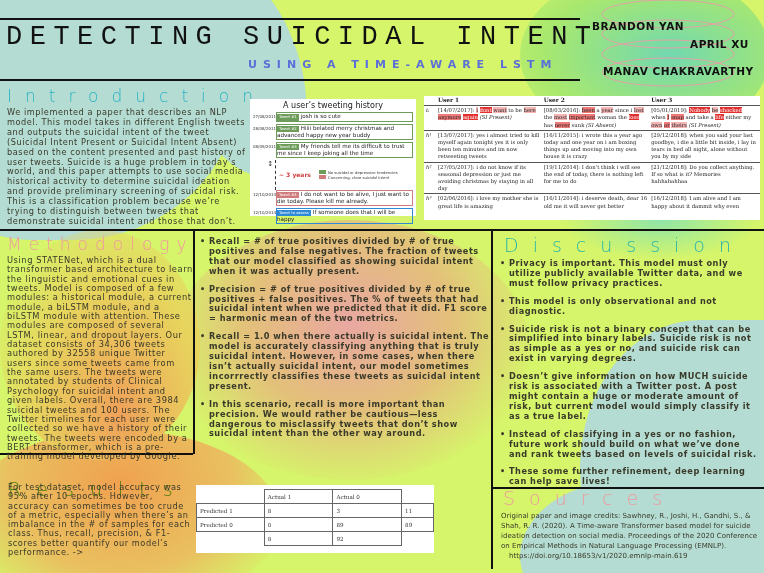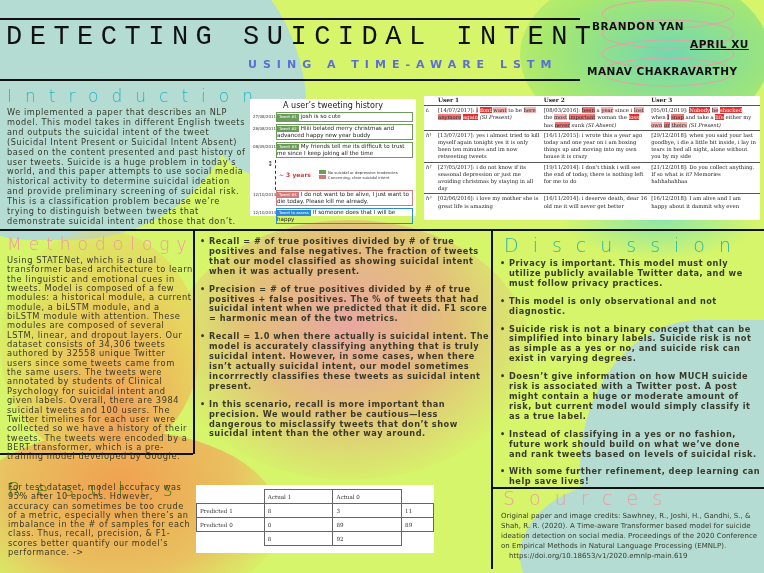--- a/index.html
+++ b/index.html
@@ -140,22 +140,22 @@
 
   <svg class="rings" viewBox="0 0 140 88">
     <g fill="none" stroke="#e2a2a6" stroke-width="1">
       <ellipse cx="70" cy="14" rx="66" ry="14"></ellipse>
       <ellipse cx="70" cy="34" rx="66" ry="14"></ellipse>
       <ellipse cx="70" cy="54" rx="66" ry="14"></ellipse>
       <ellipse cx="70" cy="72" rx="66" ry="14"></ellipse>
     </g>
   </svg>
   <div class="author" style="left:592px;top:20px;">Brandon Yan</div>
-  <div class="author" style="left:690px;top:38px;text-decoration:underline;">April Xu</div>
-  <div class="author" style="left:587px;top:65px;">Manav Chakravarthy</div>
+  <div class="author" style="left:690px;top:38px;">April Xu</div>
+  <div class="author" style="left:603px;top:65px;">Manav Chakravarthy</div>
 
   <div class="heading" style="left:7px;top:87px;color:#2ab4c4;letter-spacing:13px;">Introduction</div>
   <div class="para" style="left:7px;top:108px;width:240px;">We implemented a paper that describes an NLP model. This model takes in different English tweets and outputs the suicidal intent of the tweet (Suicidal Intent Present or Suicidal Intent Absent) based on the content presented and past history of user tweets. Suicide is a huge problem in today’s world, and this paper attempts to use social media historical activity to determine suicidal ideation and provide preliminary screening of suicidal risk. This is a classification problem because we’re trying to distinguish between tweets that demonstrate suicidal intent and those that don’t.</div>
 
   <div class="fig1">
     <div class="ftitle">A user’s tweeting history</div>
     <div class="row">
       <div class="date">27/08/2011</div>
       <div class="tw"><span class="tag">Tweet #1</span><span>josh is so cute</span></div>
     </div>
@@ -240,21 +240,21 @@
     <li>In this scenario, recall is more important than precision. We would rather be cautious—less dangerous to misclassify tweets that don’t show suicidal intent than the other way around.</li>
   </ul>
 
   <div class="heading" style="left:504px;top:236px;color:#2ab4a8;letter-spacing:14px;font-size:19px;">Discussion</div>
   <ul class="bullets" style="left:500px;top:259px;width:262px;">
     <li>Privacy is important. This model must only utilize publicly available Twitter data, and we must follow privacy practices.</li>
     <li>This model is only observational and not diagnostic.</li>
     <li>Suicide risk is not a binary concept that can be simplified into binary labels. Suicide risk is not as simple as a yes or no, and suicide risk can exist in varying degrees.</li>
     <li>Doesn’t give information on how MUCH suicide risk is associated with a Twitter post. A post might contain a huge or moderate amount of risk, but current model would simply classify it as a true label.</li>
     <li>Instead of classifying in a yes or no fashion, future work should build on what we’ve done and rank tweets based on levels of suicidal risk.</li>
-    <li>With some further refinement, deep learning can help save lives!</li>
+    <li>These some further refinement, deep learning can help save lives!</li>
   </ul>
 
   <div class="heading" style="left:8px;top:480px;color:#4d7c0f;letter-spacing:16px;font-size:19px;">Results</div>
   <div class="para" style="left:8px;top:483px;width:186px;font-size:8.2px;line-height:9.3px;">For test dataset, model accuracy was 95% after 10 epochs. However, accuracy can sometimes be too crude of a metric, especially when there’s an imbalance in the # of samples for each class. Thus, recall, precision, &amp; F1-scores better quantify our model’s performance. -&gt;</div>
 
   <div class="cm">
     <table>
       <tbody>
           <tr>
         <td style="width:68px;"></td>

